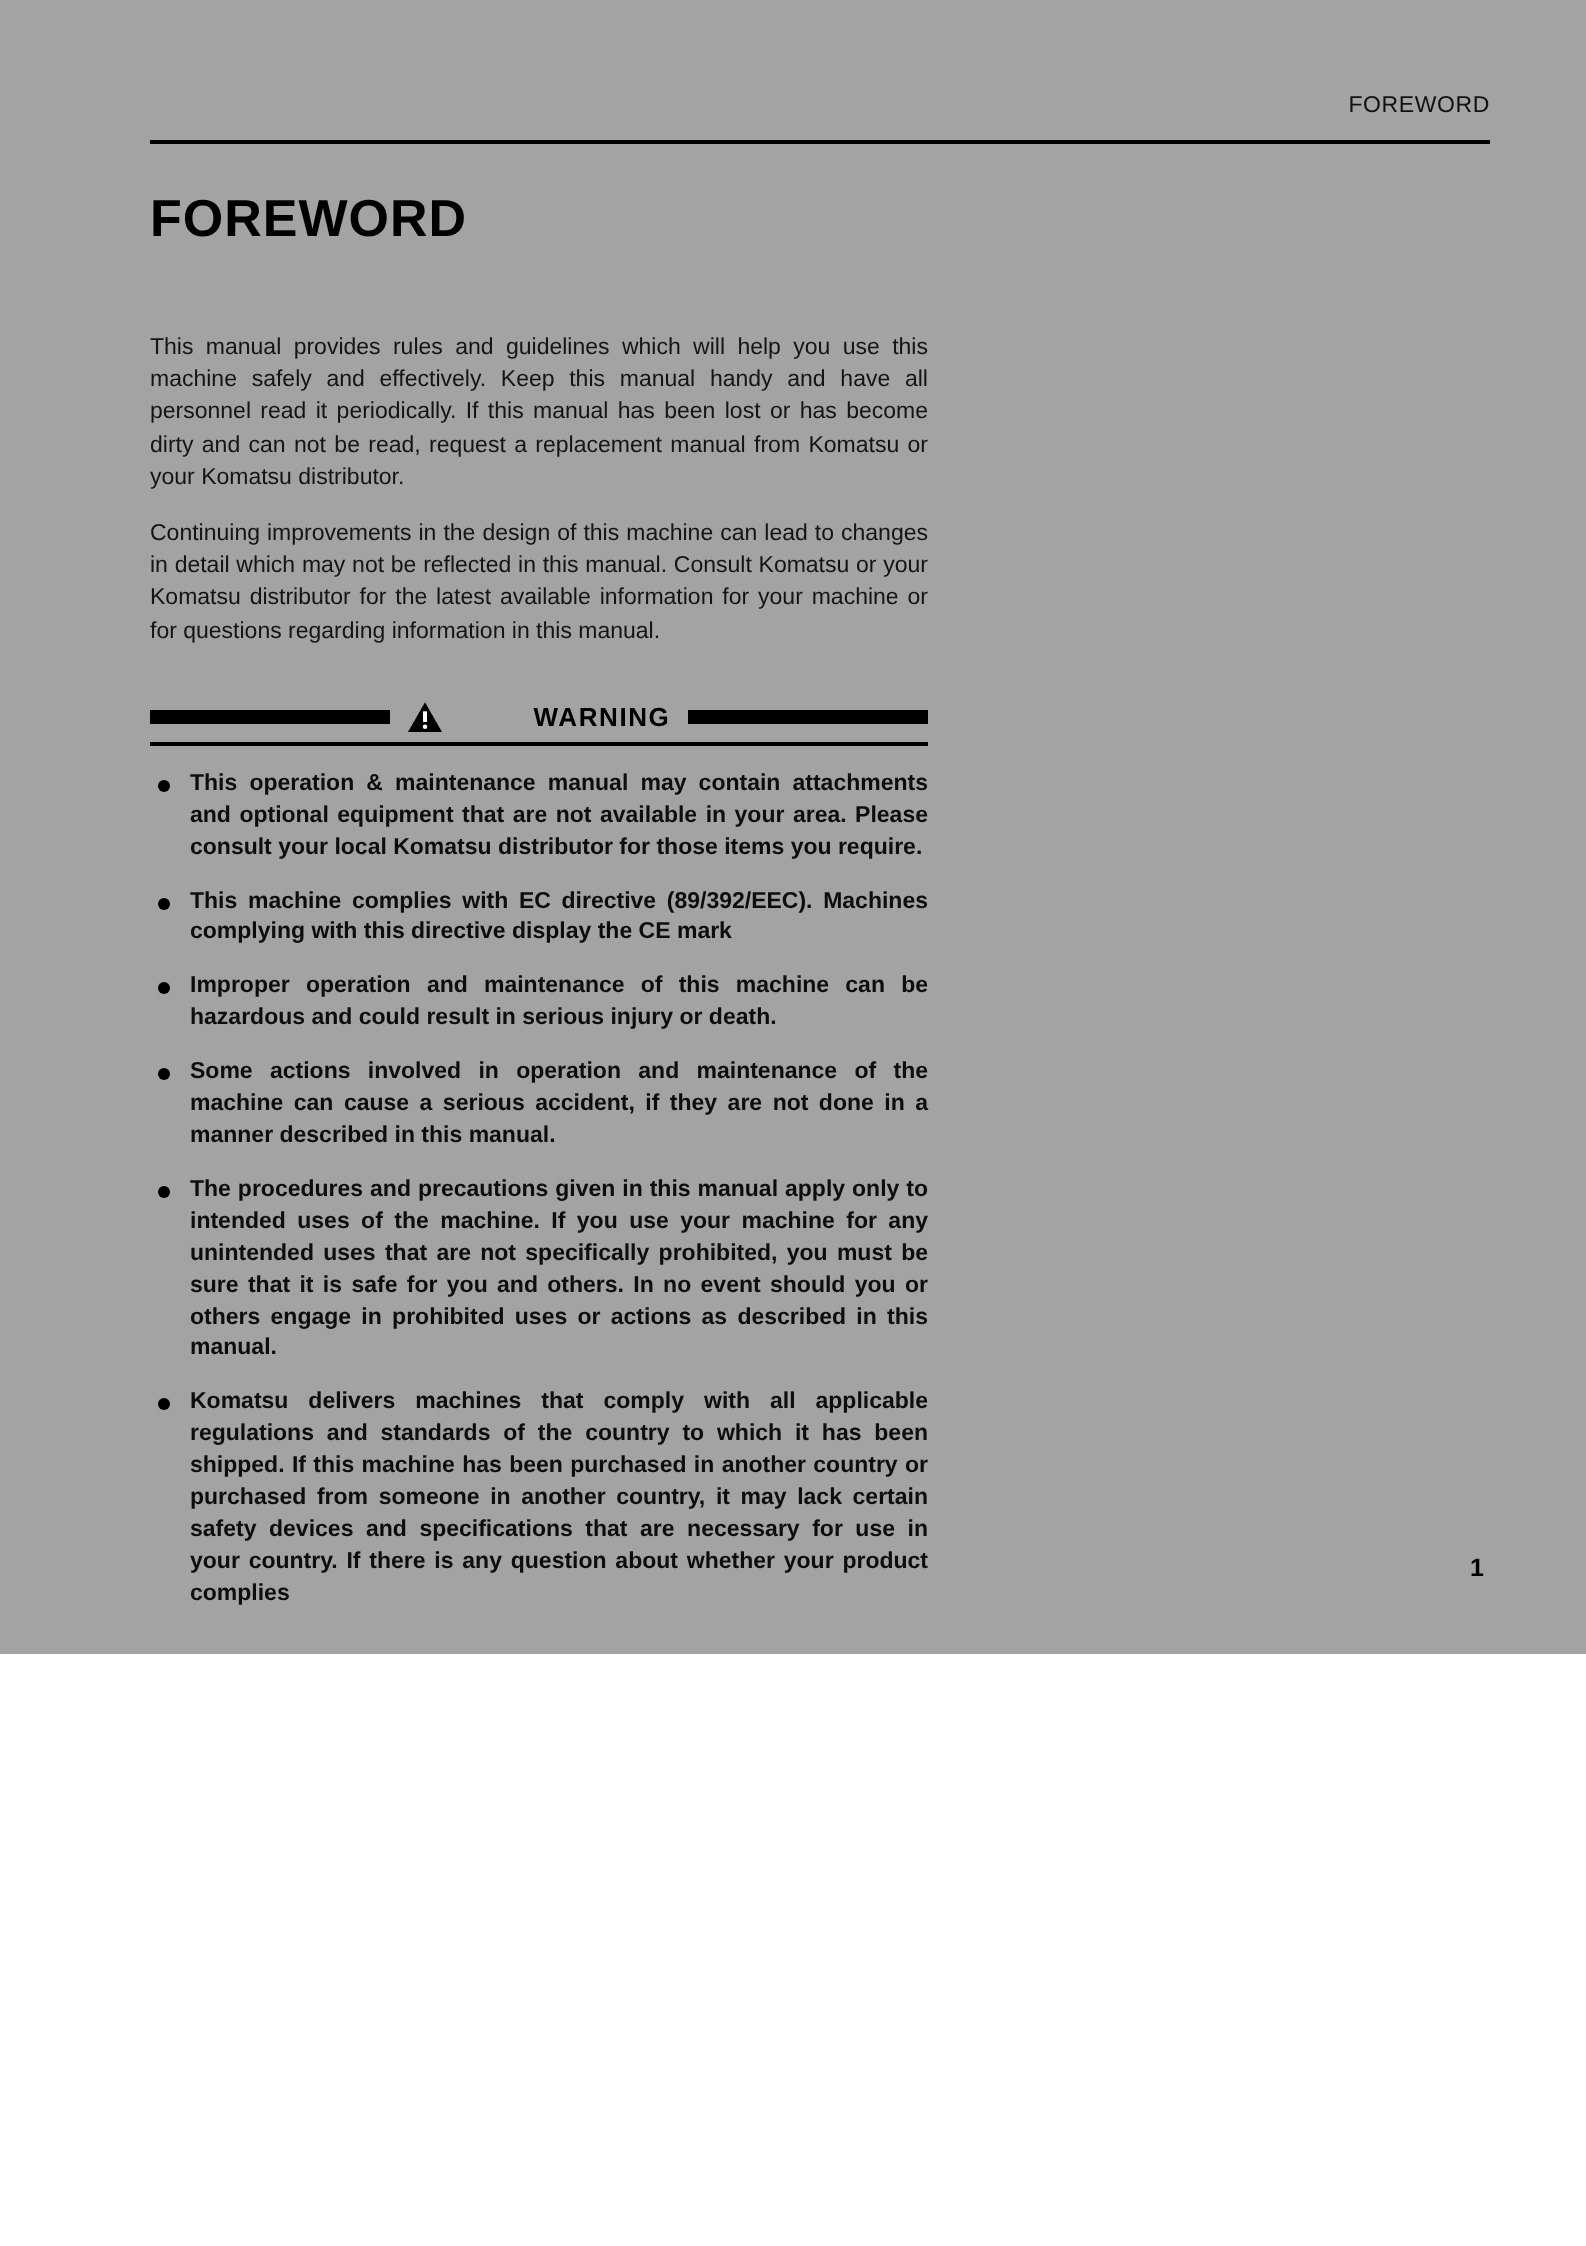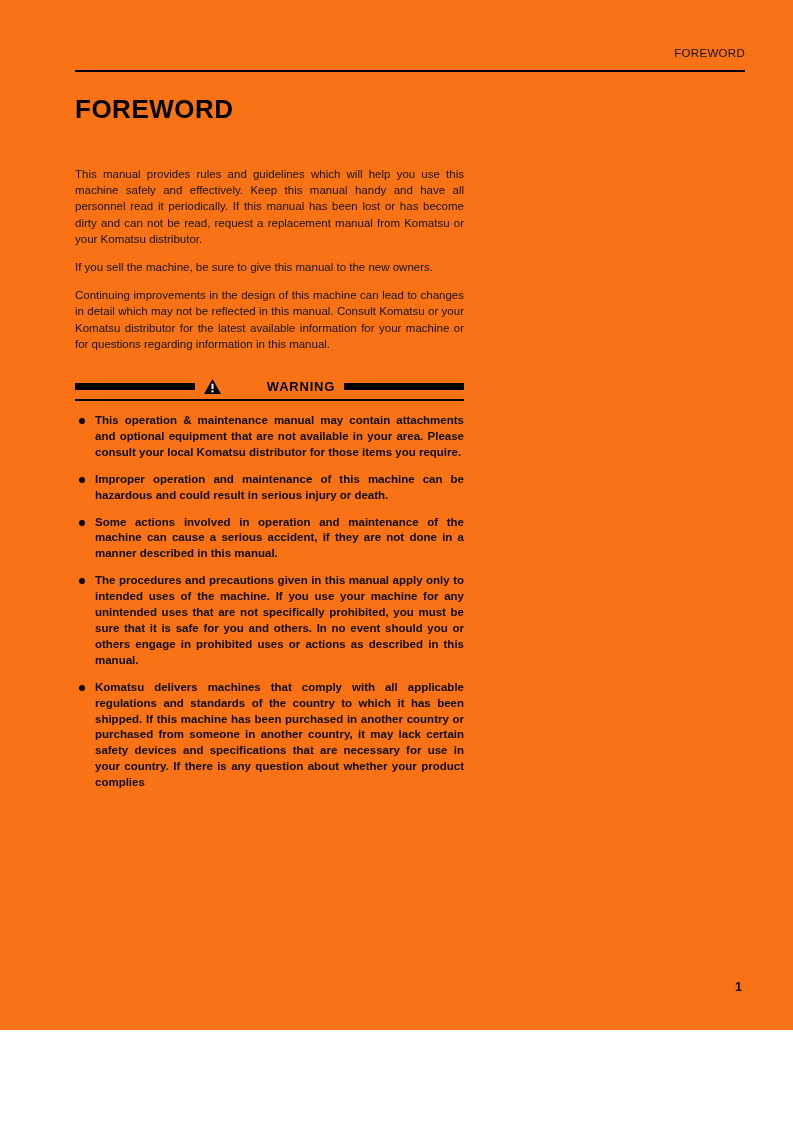--- a/index.html
+++ b/index.html
@@ -1,20 +1,20 @@
 <!DOCTYPE html>
 <html><head>
 <meta charset="utf-8">
 <style>
   * { margin:0; padding:0; box-sizing:border-box; }
   html,body { background:#ffffff; }
   .page {
     position:relative;
-    width:793px; height:1030px;
-    background:#f97316;
+    width:793px; height:827px;
+    background:#a3a3a3;
     font-family:"Liberation Sans", sans-serif;
     color:#111111;
     overflow:hidden;
   }
   .running-head {
     position:absolute; top:47px; left:75px; right:48px;
     text-align:right; font-size:11.5px; letter-spacing:0.3px; color:#111;
   }
   .head-rule {
     position:absolute; top:70px; left:75px; right:48px;
@@ -72,21 +72,20 @@
 <div class="page">
 
   <div class="running-head">FOREWORD</div>
   <div class="head-rule"></div>
 
   <h1 class="page-title">FOREWORD</h1>
 
   <div class="text-col">
 
     <p class="para">This manual provides rules and guidelines which will help you use this machine safely and effectively. Keep this manual handy and have all personnel read it periodically. If this manual has been lost or has become dirty and can not be read, request a replacement manual from Komatsu or your Komatsu distributor.</p>
-    <p class="para">If you sell the machine, be sure to give this manual to the new owners.</p>
     <p class="para">Continuing improvements in the design of this machine can lead to changes in detail which may not be reflected in this manual. Consult Komatsu or your Komatsu distributor for the latest available information for your machine or for questions regarding information in this manual.</p>
 
     <div class="warn-head">
       <div class="warn-bar"></div>
       <div class="warn-badge">
         <span>
           <svg class="warn-triangle" width="17" height="15" viewBox="0 0 24 21" aria-hidden="true">
             <path d="M12 0 L24 21 L0 21 Z" fill="#000"></path>
             <rect x="10.6" y="6.5" width="2.8" height="7.5" fill="#fff"></rect>
             <circle cx="12" cy="17.4" r="1.6" fill="#fff"></circle>
@@ -95,20 +94,24 @@
         <span class="warn-label">WARNING</span>
       </div>
       <div class="warn-bar"></div>
     </div>
     <div class="warn-rule"></div>
 
     <div class="warn-list">
       <div class="warn-item">
         <span class="bullet"></span>
         <p class="warn-text">This operation &amp; maintenance manual may contain attachments and optional equipment that are not available in your area. Please consult your local Komatsu distributor for those items you require.</p>
+      </div>
+      <div class="warn-item">
+        <span class="bullet"></span>
+        <p class="warn-text">This machine complies with EC directive (89/392/EEC). Machines complying with this directive display the CE mark</p>
       </div>
       <div class="warn-item">
         <span class="bullet"></span>
         <p class="warn-text">Improper operation and maintenance of this machine can be hazardous and could result in serious injury or death.</p>
       </div>
       <div class="warn-item">
         <span class="bullet"></span>
         <p class="warn-text">Some actions involved in operation and maintenance of the machine can cause a serious accident, if they are not done in a manner described in this manual.</p>
       </div>
       <div class="warn-item">

